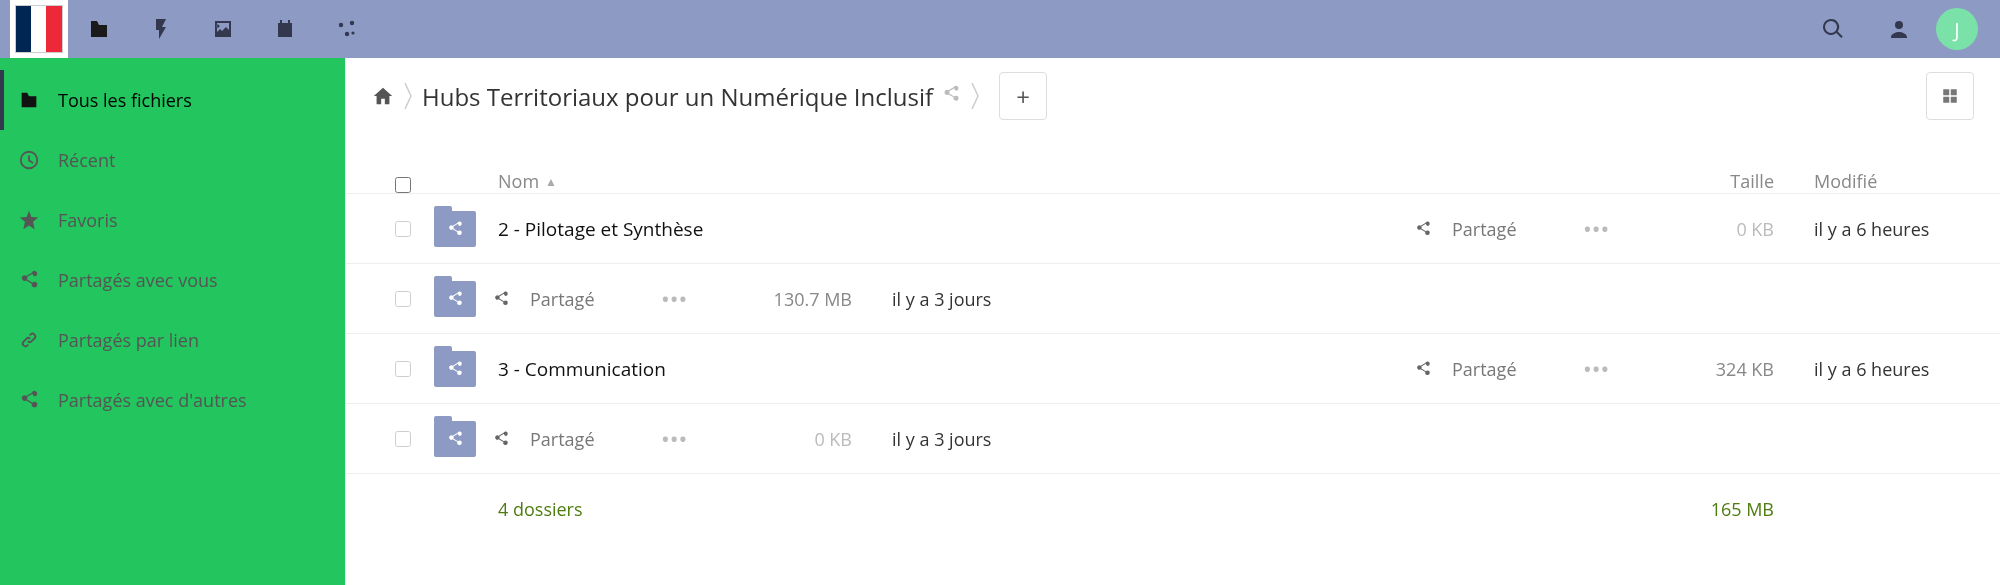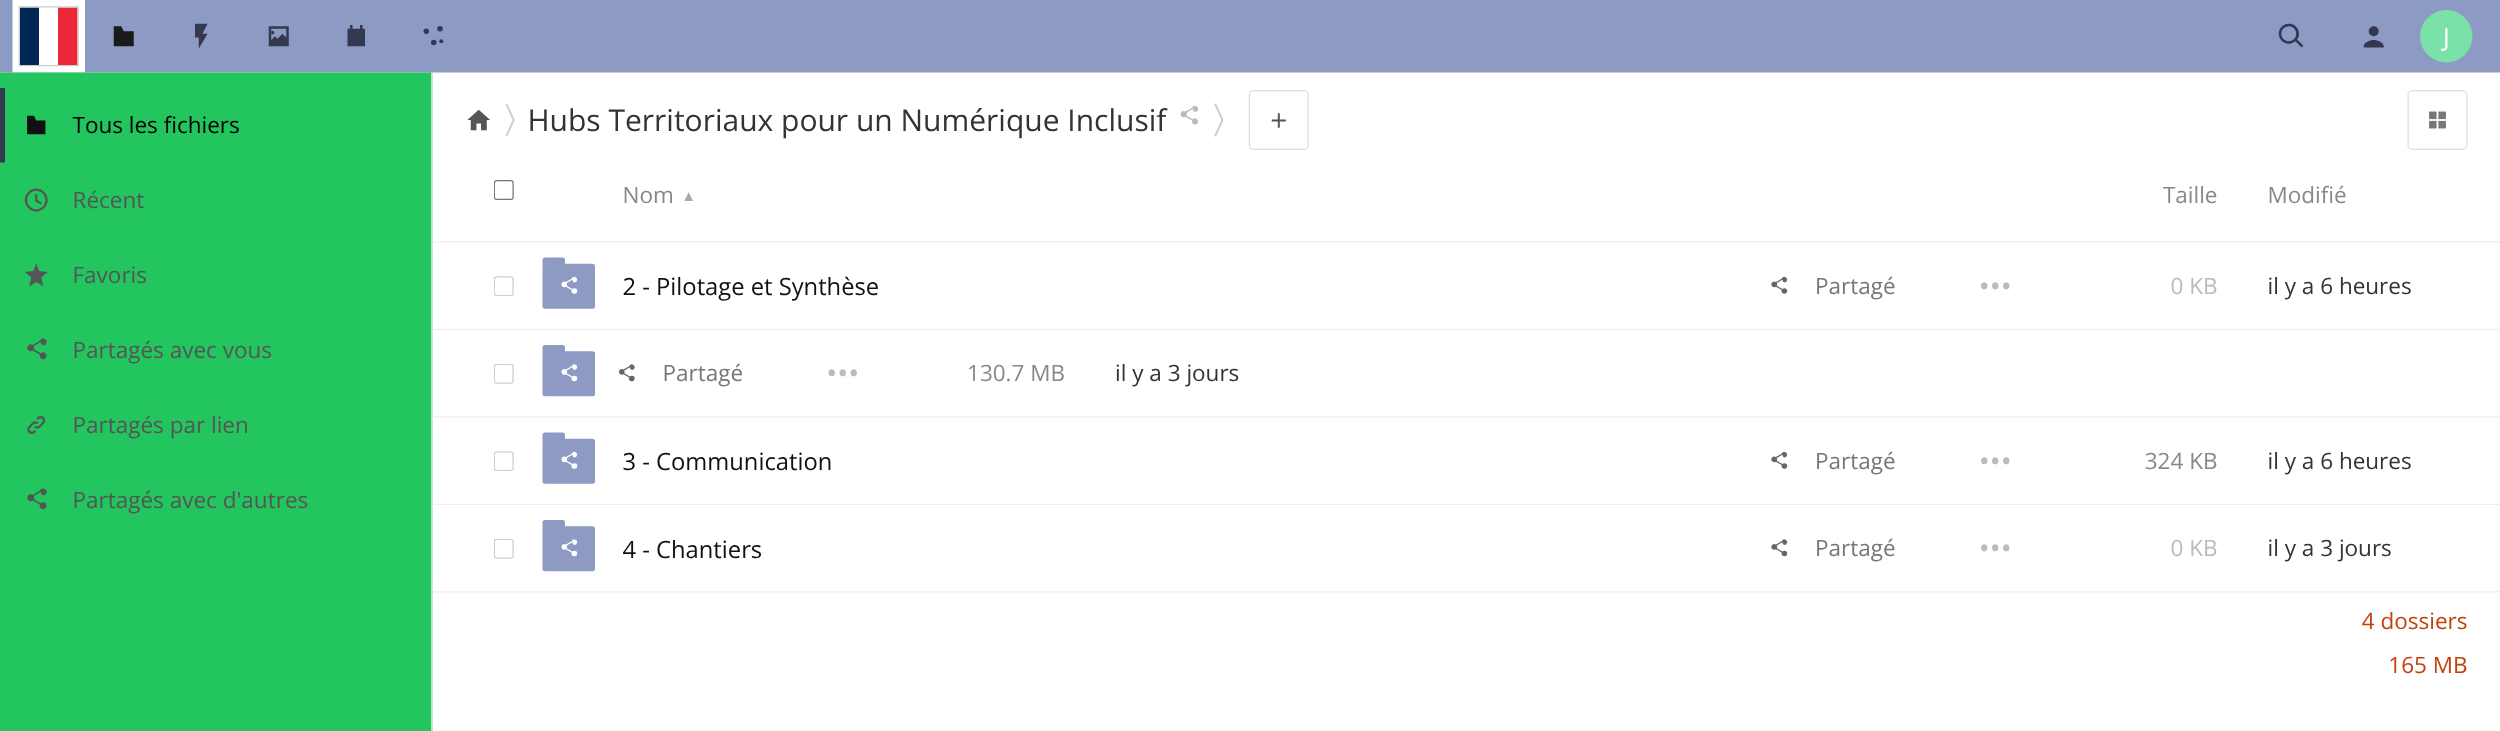--- a/index.html
+++ b/index.html
@@ -30,21 +30,21 @@
   .crumbs { display: flex; align-items: center; height: 76px; padding: 0 26px; gap: 8px; }
   .crumbs svg.sep { width: 12px; height: 30px; fill: none; stroke: #ccc; stroke-width: 1.5; }
   .crumb-home { color: #555; cursor: pointer; display: flex; align-items: center; }
   .crumb-home svg { width: 22px; height: 22px; fill: #555; }
   .crumb-text { color: #333; font-size: 24px; font-weight: 500; cursor: pointer; }
   .crumbs .share svg { width: 20px; height: 20px; fill: #bbb; }
   .add-btn { width: 48px; height: 48px; border: 1px solid #ddd; border-radius: 4px; background: #fff; display: flex; align-items: center; justify-content: center; cursor: pointer; margin-left: 10px; color: #555; font-size: 24px; }
   .view-toggle { margin-left: auto; width: 48px; height: 48px; border: 1px solid #ddd; border-radius: 4px; display: flex; align-items: center; justify-content: center; cursor: pointer; }
   .view-toggle svg { width: 18px; height: 18px; fill: #777; }
 
-  .table-head { display: flex; align-items: flex-start; height: 50px; padding: 0 26px; color: #888; border-bottom: 1px solid #eee; margin-top: 10px; }
+  .table-head { display: flex; align-items: flex-end; height: 50px; padding: 0 26px; color: #888; border-bottom: 1px solid #eee; margin-top: 10px; }
   .col-check { width: 62px; display: flex; align-items: center; justify-content: center; }
   .col-check input { width: 16px; height: 16px; }
   .col-icon { width: 58px; }
   .col-name { flex: 1; padding-left: 6px; display: flex; align-items: center; gap: 6px; }
   .col-share { width: 170px; }
   .col-more { width: 60px; }
   .col-size { width: 130px; text-align: right; }
   .col-date { width: 200px; padding-left: 40px; }
   .sort-arr { font-size: 12px; color: #aaa; }
 
@@ -54,21 +54,21 @@
   .folder-ico::before { content: ""; position: absolute; top: -5px; left: 0; width: 18px; height: 6px; background: #8c9ac4; border-radius: 2px 2px 0 0; }
   .folder-ico svg { width: 18px; height: 18px; fill: #fff; }
   .row .col-name { color: #111; font-size: 19px; }
   .shared { display: flex; align-items: center; gap: 20px; color: #777; cursor: pointer; }
   .shared svg { width: 18px; height: 18px; fill: #666; }
   .more-btn { color: #bbb; letter-spacing: 2px; font-weight: bold; cursor: pointer; }
   .row .col-size { color: #888; }
   .row .col-size.dim { color: #bbb; }
   .row .col-date { color: #333; }
 
-  .summary { display: flex; align-items: flex-end; height: 70px; padding: 0 26px; color: #c2410c; flex-direction: column; }
+  .summary { display: flex; align-items: center; height: 70px; padding: 0 26px; color: #4d7c0f; }
 </style>
 </head>
 <body>
 
 <div class="topbar">
   <div class="logo">
       <div class="logo-inner"></div>
     </div>
   <div class="topbar-icons">
     <div class="topbar-icon active">
@@ -277,21 +277,20 @@
           <div class="col-check">
             <input type="checkbox" style="">
           </div>
           <div class="col-icon">
             <div class="folder-ico">
               <svg viewBox="0 0 24 24">
                 <path d="M18 8a3 3 0 10-2.83-4H15L8.9 7.55a3 3 0 100 4.9L15 16h.17A3 3 0 1018 14a3 3 0 00-2.12.88L9.9 11.45a3 3 0 000-2.9l5.98-3.43A3 3 0 0018 8z"></path>
               </svg>
             </div>
           </div>
-          <div class="col-name">4 - Chantiers</div>
           <div class="col-share">
             <span class="shared">
               <svg viewBox="0 0 24 24">
                 <path d="M18 8a3 3 0 10-2.83-4H15L8.9 7.55a3 3 0 100 4.9L15 16h.17A3 3 0 1018 14a3 3 0 00-2.12.88L9.9 11.45a3 3 0 000-2.9l5.98-3.43A3 3 0 0018 8z"></path>
               </svg>
               <span>Partagé</span>
             </span>
           </div>
           <div class="col-more"><span class="more-btn">•••</span></div>
           <div class="col-size dim">0 KB</div>

